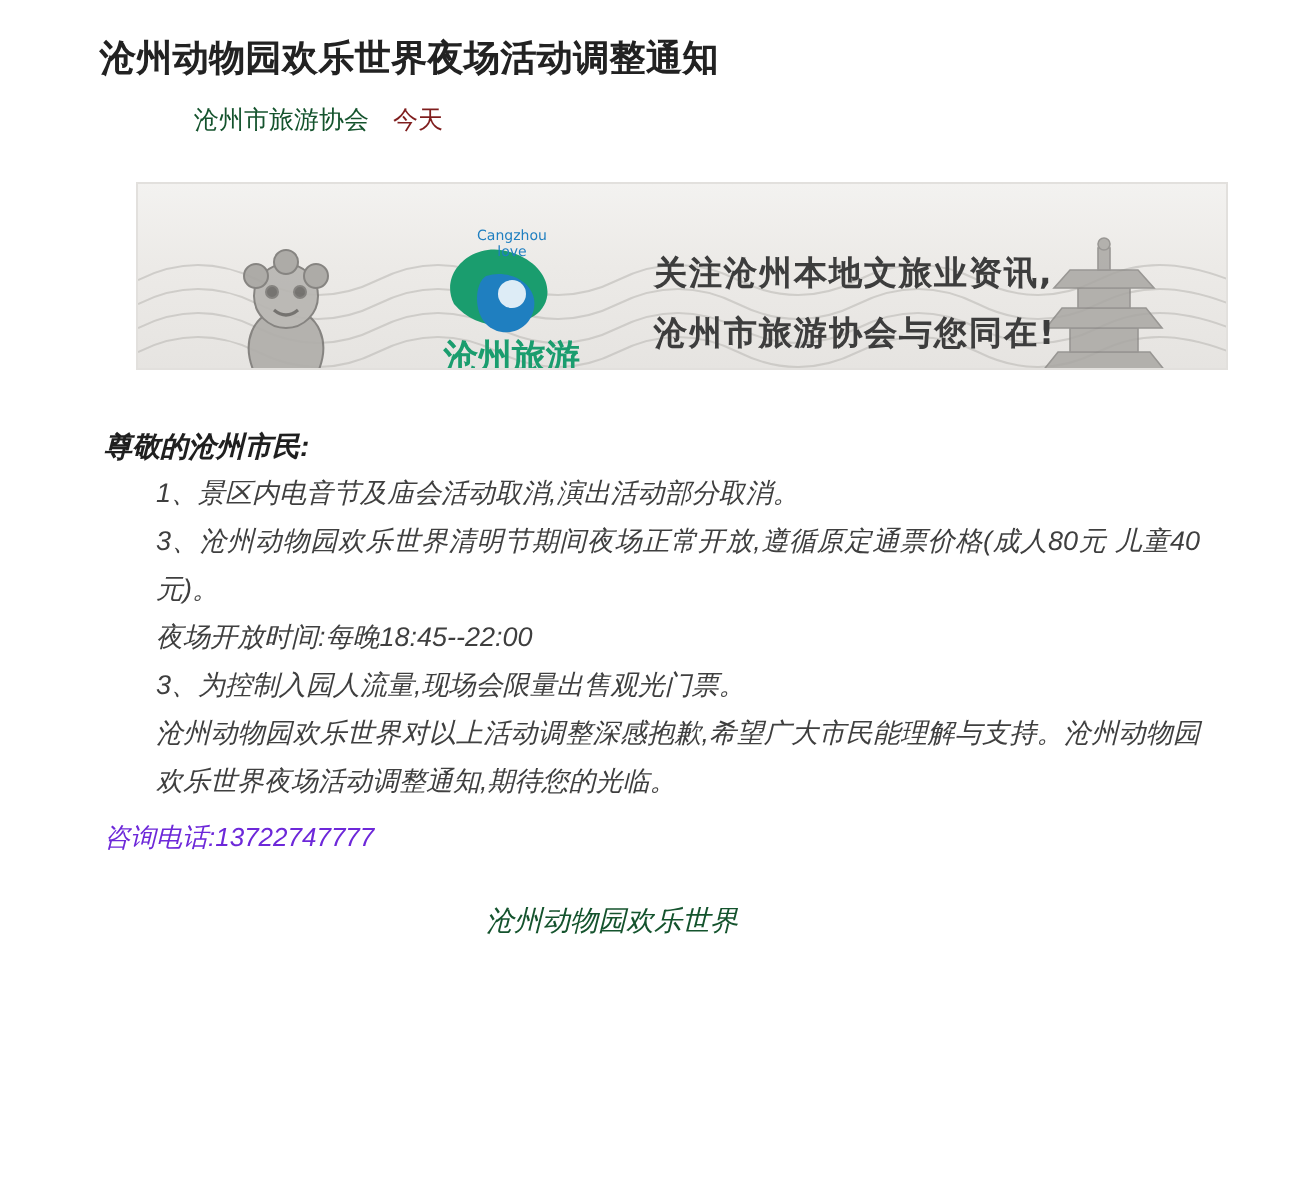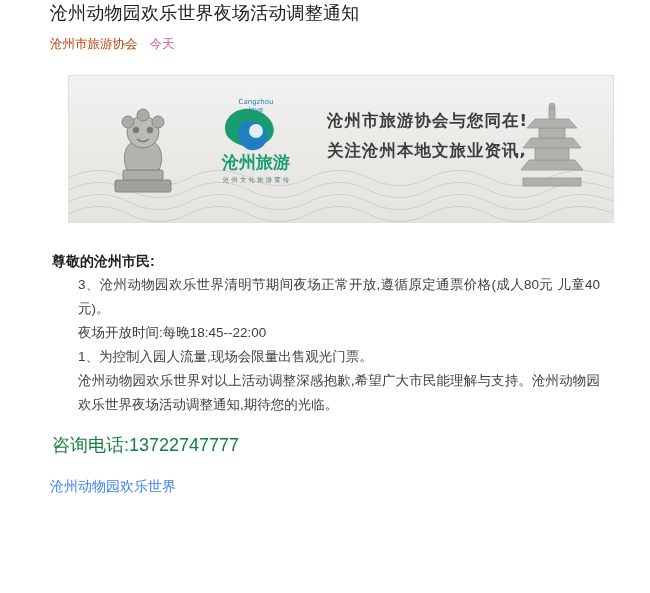--- a/index.html
+++ b/index.html
@@ -16,46 +16,48 @@
   }
   .page {
     width: 650px;
     height: 593px;
     position: relative;
     box-sizing: border-box;
     padding: 0 50px;
   }
   .article-title {
     font-size: 18px;
-    font-weight: normal;
+    font-weight: bold;
     color: #222222;
     line-height: 26px;
+    padding-top: 16px;
     letter-spacing: 0.2px;
   }
   .meta-row {
     margin-top: 9px;
     font-size: 12.5px;
     line-height: 18px;
     display: flex;
     align-items: center;
   }
   .meta-source {
-    color: #c2410c;
+    color: #14532d;
+    margin-left: 47px;
   }
   .meta-time {
-    color: #ec4899;
+    color: #7f1d1d;
     margin-left: 12px;
   }
 
   
   .banner {
     margin-top: 22px;
     margin-left: 18px;
     width: 546px;
-    height: 148px;
+    height: 94px;
     position: relative;
     overflow: hidden;
     background: linear-gradient(180deg, #f3f2f0 0%, #eceae7 45%, #e6e4e1 100%);
     border: 1px solid #e2e0dd;
     box-sizing: border-box;
   }
   
   .banner .waves {
     position: absolute;
     left: 0; right: 0; bottom: 0;
@@ -98,45 +100,46 @@
     font-family: "DejaVu Sans", "Liberation Sans", sans-serif;
   }
   .banner .slogan div { white-space: nowrap; }
 
   
   .body-wrap {
     margin-top: 26px;
     font-size: 13.5px;
     line-height: 24px;
     color: #3f3f3f;
+    font-style: italic;
   }
   .salute {
     font-weight: bold;
     color: #1f1f1f;
     font-size: 14px;
     margin-left: 2px;
   }
   .para {
     margin-top: 4px;
     padding-left: 28px;
     text-align: justify;
   }
   .para.tight { margin-top: 0; }
   .phone {
-    margin-top: 16px;
+    margin-top: 4px;
     padding-left: 2px;
-    font-size: 18px;
-    color: #15803d;
+    font-size: 13px;
+    color: #6d28d9;
   }
   .sign {
     margin-top: 16px;
-    text-align: left;
+    text-align: center;
     padding-right: 38px;
     font-size: 14px;
-    color: #3b82f6;
+    color: #14532d;
     line-height: 26px;
   }
 </style>
 </head>
 <body>
 
 <div class="page">
 
   <div class="article-title">沧州动物园欢乐世界夜场活动调整通知</div>
 
@@ -188,30 +191,31 @@
         <rect x="22" y="46" width="34" height="12"></rect>
         <path d="M10,46 L68,46 L60,36 L18,36 Z"></path>
         <rect x="26" y="26" width="26" height="10"></rect>
         <path d="M14,26 L64,26 L56,17 L22,17 Z"></path>
         <rect x="36" y="6" width="6" height="11"></rect>
         <circle cx="39" cy="4" r="3"></circle>
       </g>
     </svg>
 
     <div class="slogan">
+      <div>关注沧州本地文旅业资讯,</div>
       <div>沧州市旅游协会与您同在!</div>
-      <div>关注沧州本地文旅业资讯,</div>
     </div>
   </div>
 
   <div class="body-wrap">
     <div class="salute">尊敬的沧州市民:</div>
+    <div class="para tight">1、景区内电音节及庙会活动取消,演出活动部分取消。</div>
     <div class="para tight">3、沧州动物园欢乐世界清明节期间夜场正常开放,遵循原定通票价格(成人80元 儿童40元)。</div>
     <div class="para tight">夜场开放时间:每晚18:45--22:00</div>
-    <div class="para tight">1、为控制入园人流量,现场会限量出售观光门票。</div>
+    <div class="para tight">3、为控制入园人流量,现场会限量出售观光门票。</div>
     <div class="para tight">沧州动物园欢乐世界对以上活动调整深感抱歉,希望广大市民能理解与支持。沧州动物园欢乐世界夜场活动调整通知,期待您的光临。</div>
 
     <div class="phone">咨询电话:13722747777</div>
 
     <div class="sign">
       <div>沧州动物园欢乐世界</div>
     </div>
 
   </div>
 

